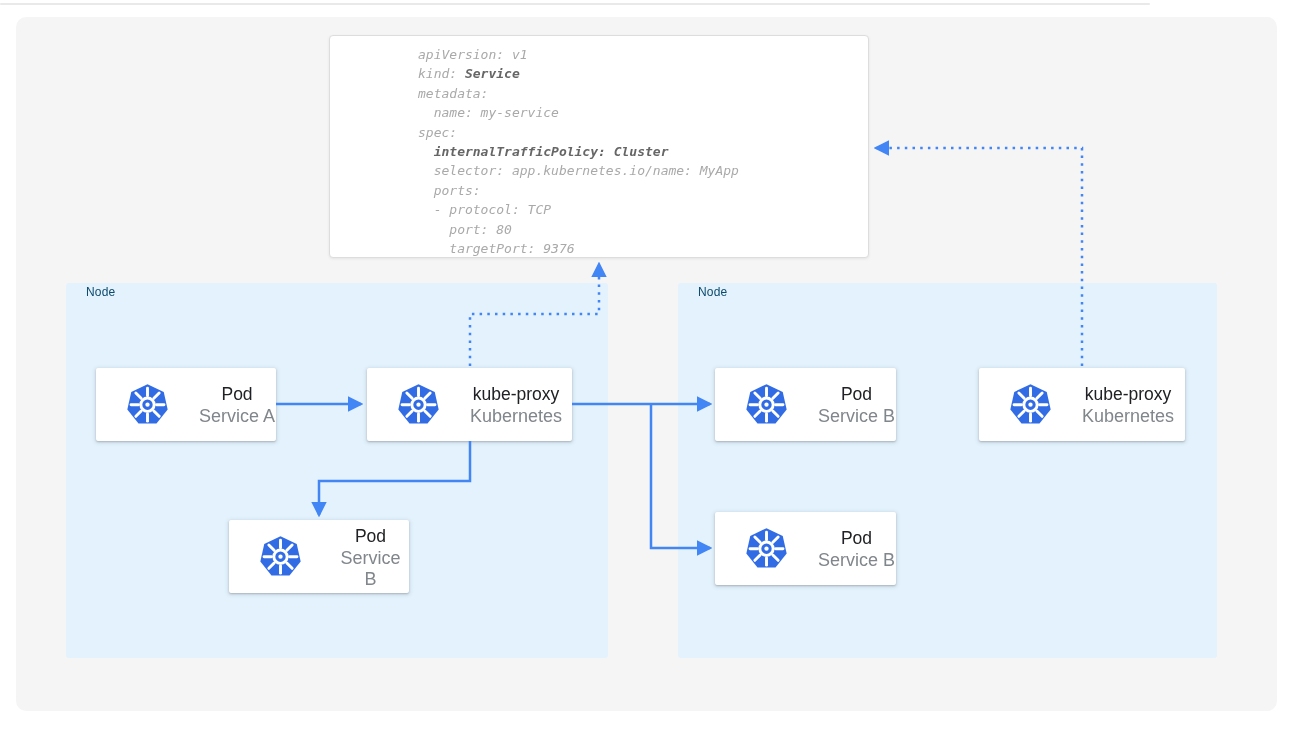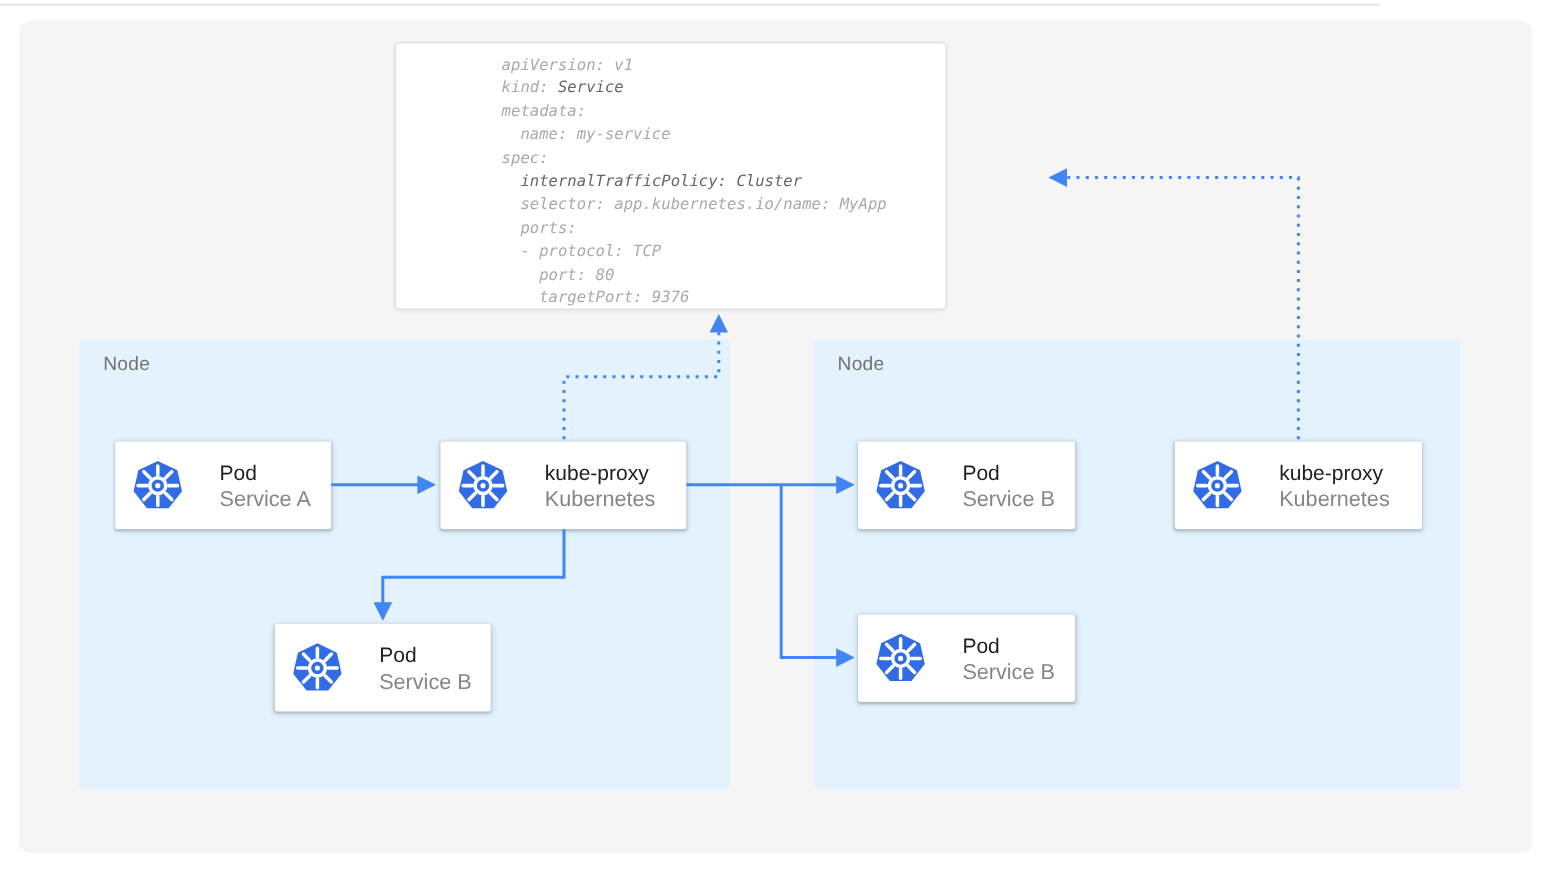--- a/index.html
+++ b/index.html
@@ -5,49 +5,49 @@
   html,body{margin:0;padding:0;background:#fff;}
   .stage{position:relative;width:1296px;height:729px;background:#fff;
          font-family:"Liberation Sans",sans-serif;overflow:hidden;}
   .top-line{position:absolute;left:0;top:3px;width:1150px;height:2px;
             background:#e9e9ea;border-radius:1px;}
   .canvas{position:absolute;left:16px;top:17px;width:1261px;height:694px;
           background:var(--canvas-bg,#f5f5f6);border-radius:10px;}
 
   
   .node{position:absolute;background:var(--node-fill,#e3f2fd);border-radius:3px;}
-  .node-label{position:absolute;left:20px;top:12px;font-size:16px;
-              color:#737373;letter-spacing:.2px;}
+  .node-label{position:absolute;left:20px;top:2px;font-size:12px;
+              color:#0c4a6e;letter-spacing:.2px;}
   .node-left{left:66px;top:283px;width:542px;height:375px;}
   .node-right{left:678px;top:283px;width:539px;height:375px;}
 
   
   .card{position:absolute;background:#fff;border-radius:2px;box-sizing:border-box;
-        display:flex;align-items:center;padding-left:12px;
-        box-shadow:0 1px 2px rgba(60,64,67,.28),0 1px 4px 1px rgba(60,64,67,.12);}
+        display:flex;align-items:center;padding-left:28px;
+        box-shadow:0 1px 2px rgba(60,64,67,.28),0 1px 4px 1px rgba(60,64,67,.12);text-align:center;}
   .k8s-icon{width:47px;height:47px;flex:none;display:block;}
   .card-text{display:flex;flex-direction:column;justify-content:center;margin-left:28px;}
   .card-title{font-size:17.5px;line-height:24px;color:var(--card-title,#202124);}
   .card-sub{font-size:18px;line-height:21px;color:var(--card-subtitle,#80868b);}
   .card-pod-a{left:96px;top:368px;width:180px;height:73px;}
   .card-kproxy-left{left:367px;top:368px;width:205px;height:73px;}
   .card-pod-b-left{left:229px;top:520px;width:180px;height:73px;}
   .card-pod-b-r1{left:715px;top:368px;width:181px;height:73px;}
   .card-pod-b-r2{left:715px;top:512px;width:181px;height:73px;}
   .card-kproxy-right{left:979px;top:368px;width:206px;height:73px;}
 
   
-  .yaml{position:absolute;left:329px;top:35px;width:460px;height:223px;
+  .yaml{position:absolute;left:329px;top:35px;width:540px;height:223px;
         background:#fff;border:1px solid #dddddd;border-radius:4px;
         box-shadow:0 1px 3px rgba(0,0,0,.07);box-sizing:border-box;
         padding:9px 0 0 88px;
         font-family:"DejaVu Sans Mono",monospace;font-style:italic;
         font-size:13px;line-height:19.4px;color:var(--yaml-text,#a9a9a9);
         white-space:pre;}
-  .yaml .b{font-weight:normal;color:var(--yaml-text-bold,#666666);}
+  .yaml .b{font-weight:bold;color:var(--yaml-text-bold,#666666);}
 
   
   .overlay{position:absolute;left:0;top:0;pointer-events:none;}
   .conn{stroke:var(--arrow-blue,#4285f4);stroke-width:2.5;fill:none;}
   .conn.dotted{stroke-dasharray:2.5 5.2;}
   #ah path{fill:var(--arrow-blue,#4285f4);}
 
   
   .k8s-hept{fill:var(--kubernetes-blue,#326ce5);}
   .k8s-wheel{stroke:#fff;fill:none;stroke-width:1.5;stroke-linecap:round;}

